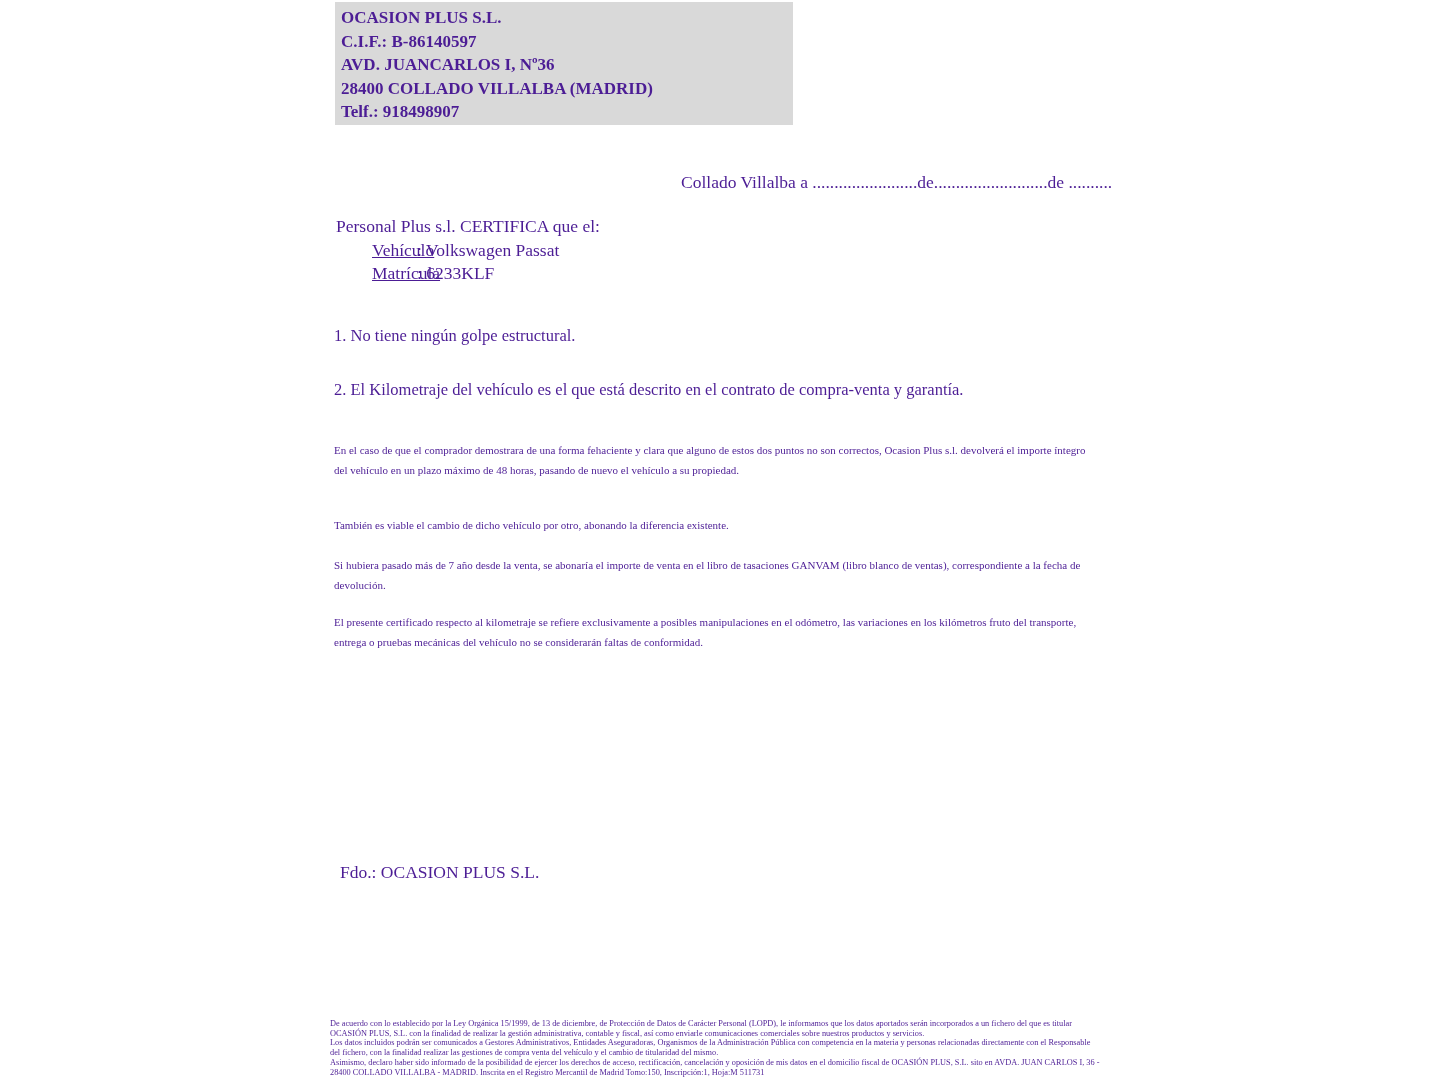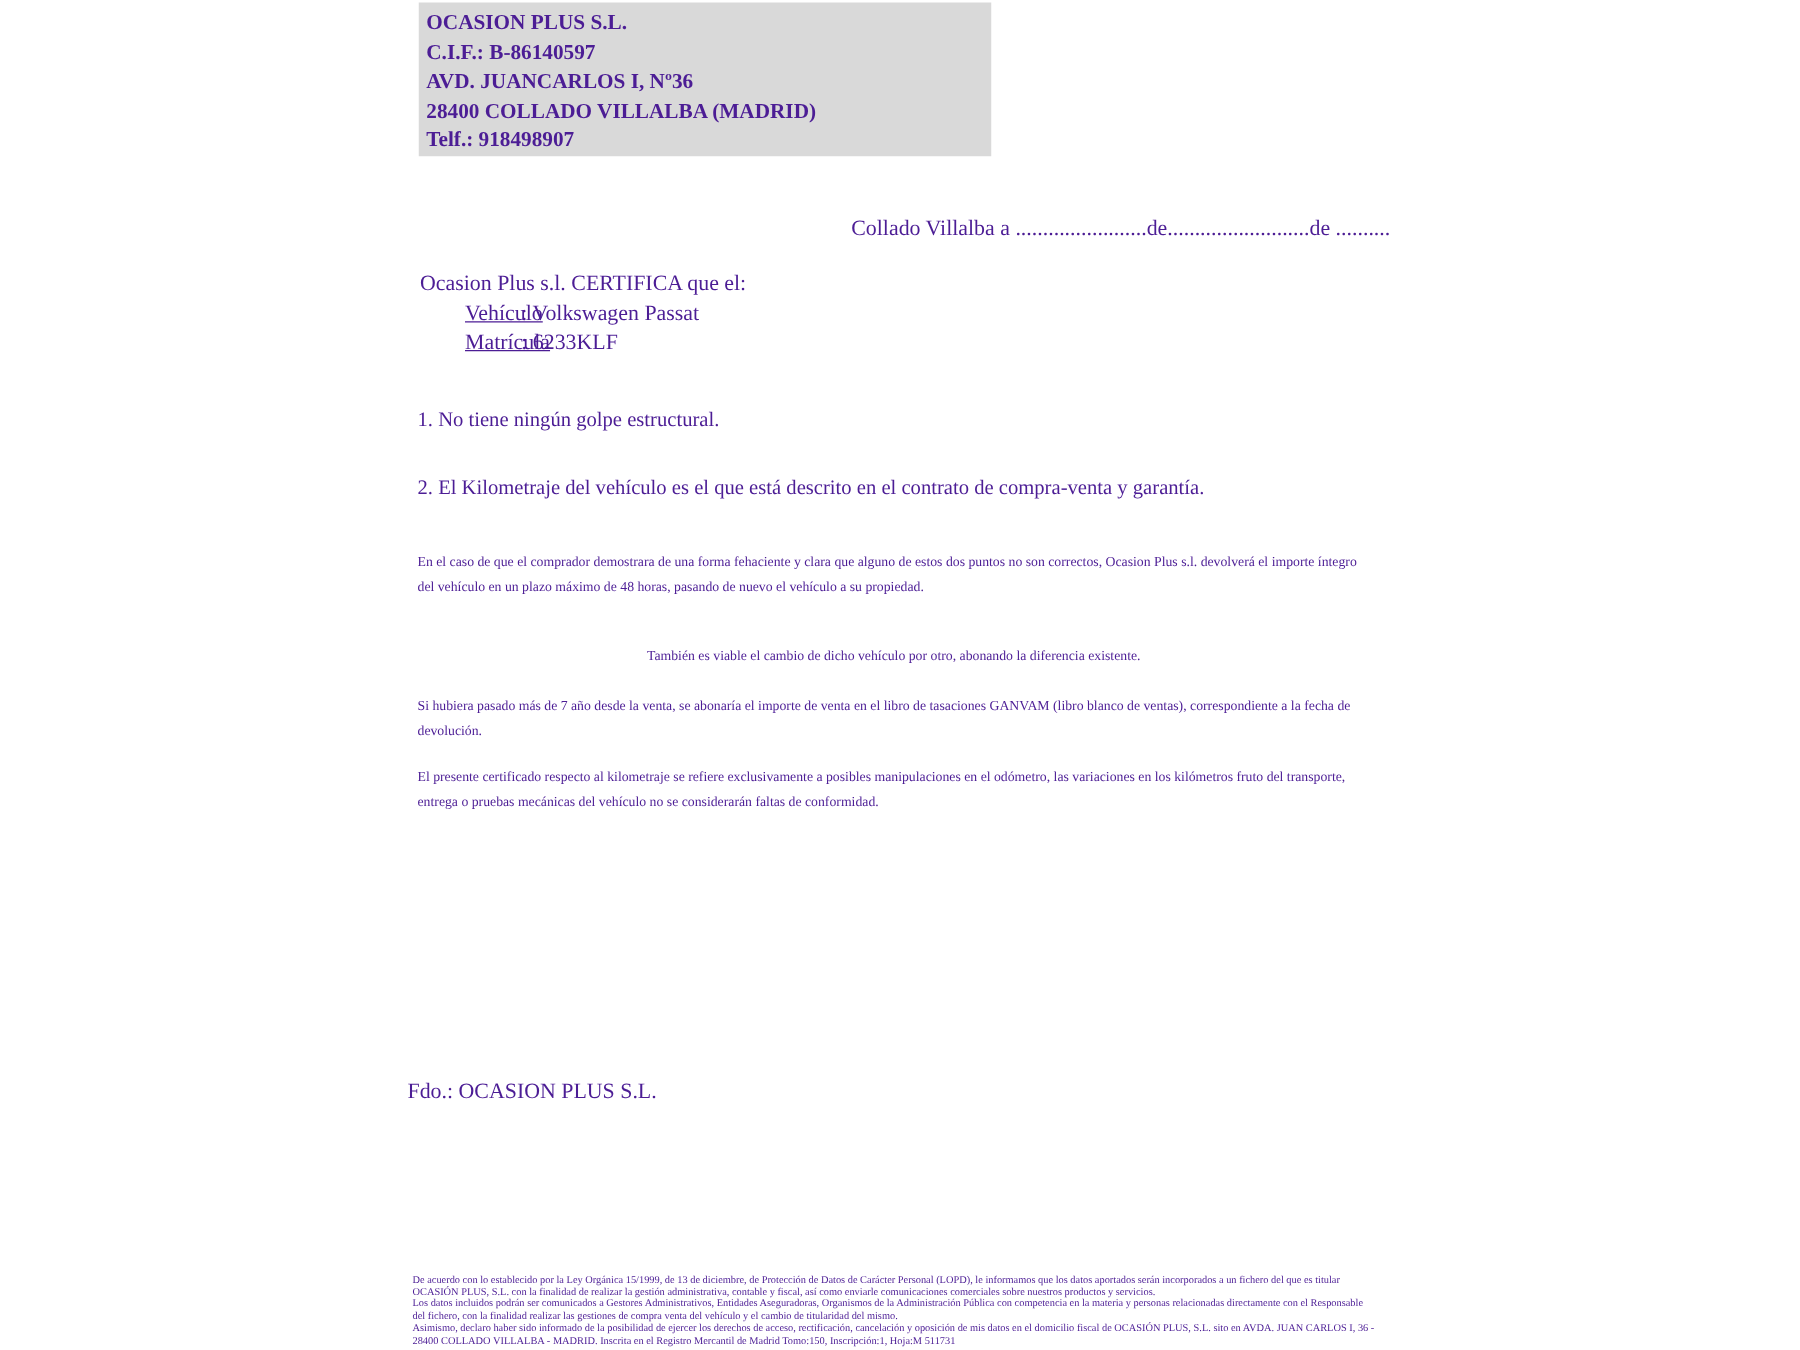--- a/index.html
+++ b/index.html
@@ -52,26 +52,26 @@
   .point1 { top: 326px; }
   .point2 { top: 380px; }
   .para {
     position: absolute;
     left: 334px;
     width: 762px;
     font-size: 11px;
     line-height: 19.7px;
   }
   .p1 { top: 441px; }
-  .p2 { top: 516px; text-align: center; }
+  .p2 { top: 516px; }
   .p3 { top: 556px; }
   .p4 { top: 613px; }
   .fdo {
     position: absolute;
-    left: 326px;
+    left: 340px;
     top: 862px;
     font-size: 17.5px;
     white-space: nowrap;
   }
   .legal {
     position: absolute;
     left: 330px;
     top: 1019px;
     width: 772px;
     font-size: 8.3px;
@@ -87,21 +87,21 @@
     <div>OCASION PLUS S.L.</div>
     <div>C.I.F.: B-86140597</div>
     <div>AVD. JUANCARLOS I, Nº36</div>
     <div>28400 COLLADO VILLALBA (MADRID)</div>
     <div>Telf.: 918498907</div>
   </div>
 
   <div class="date-line">Collado Villalba a ........................de..........................de ..........</div>
 
   <div class="cert-block">
-    <div>Ocasion Plus s.l. CERTIFICA que el:</div>
+    <div>Personal Plus s.l. CERTIFICA que el:</div>
     <div>
       <span class="label-wrap"><span class="u">Vehículo</span></span><span>: Volkswagen Passat</span>
     </div>
     <div>
       <span class="label-wrap"><span class="u">Matrícula</span></span><span>: 6233KLF</span>
     </div>
   </div>
 
   <div class="point point1">1. No tiene ningún golpe estructural.</div>
   <div class="point point2">2. El Kilometraje del vehículo es el que está descrito en el contrato de compra-venta y garantía.</div>

